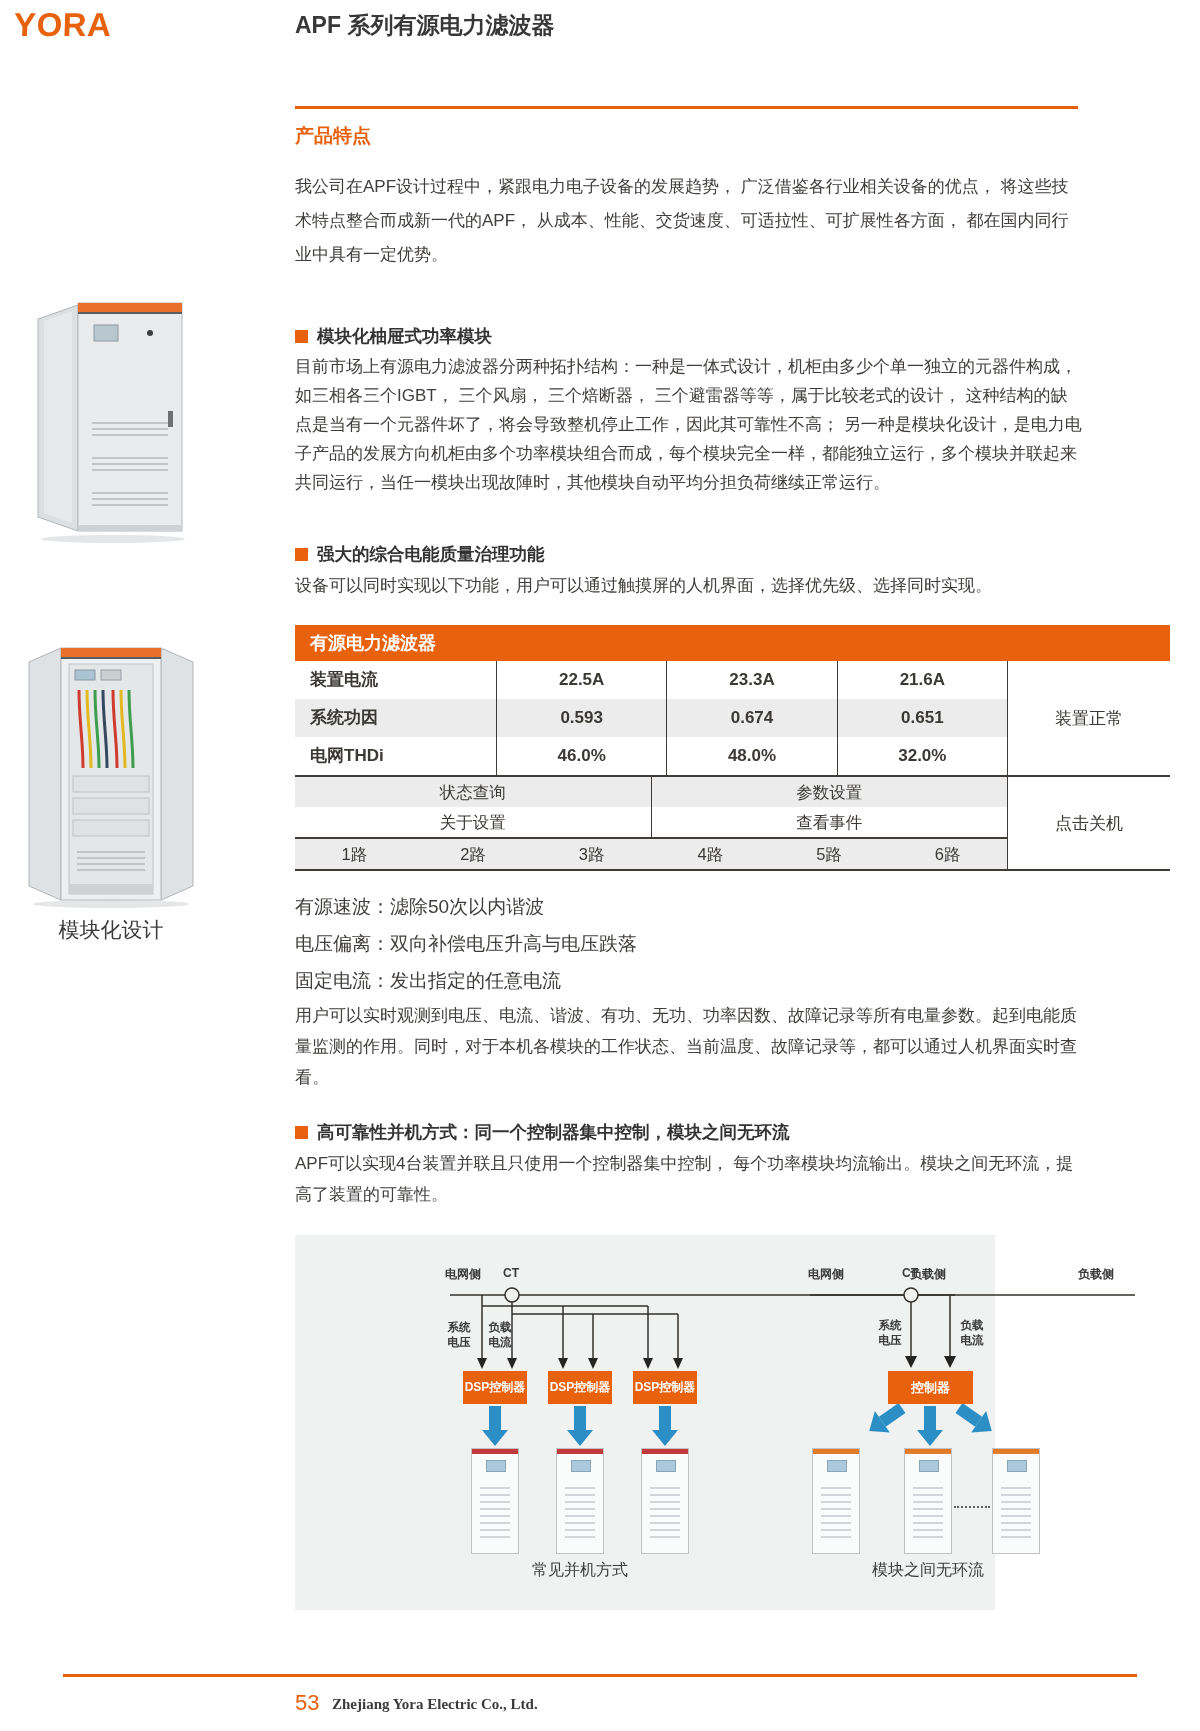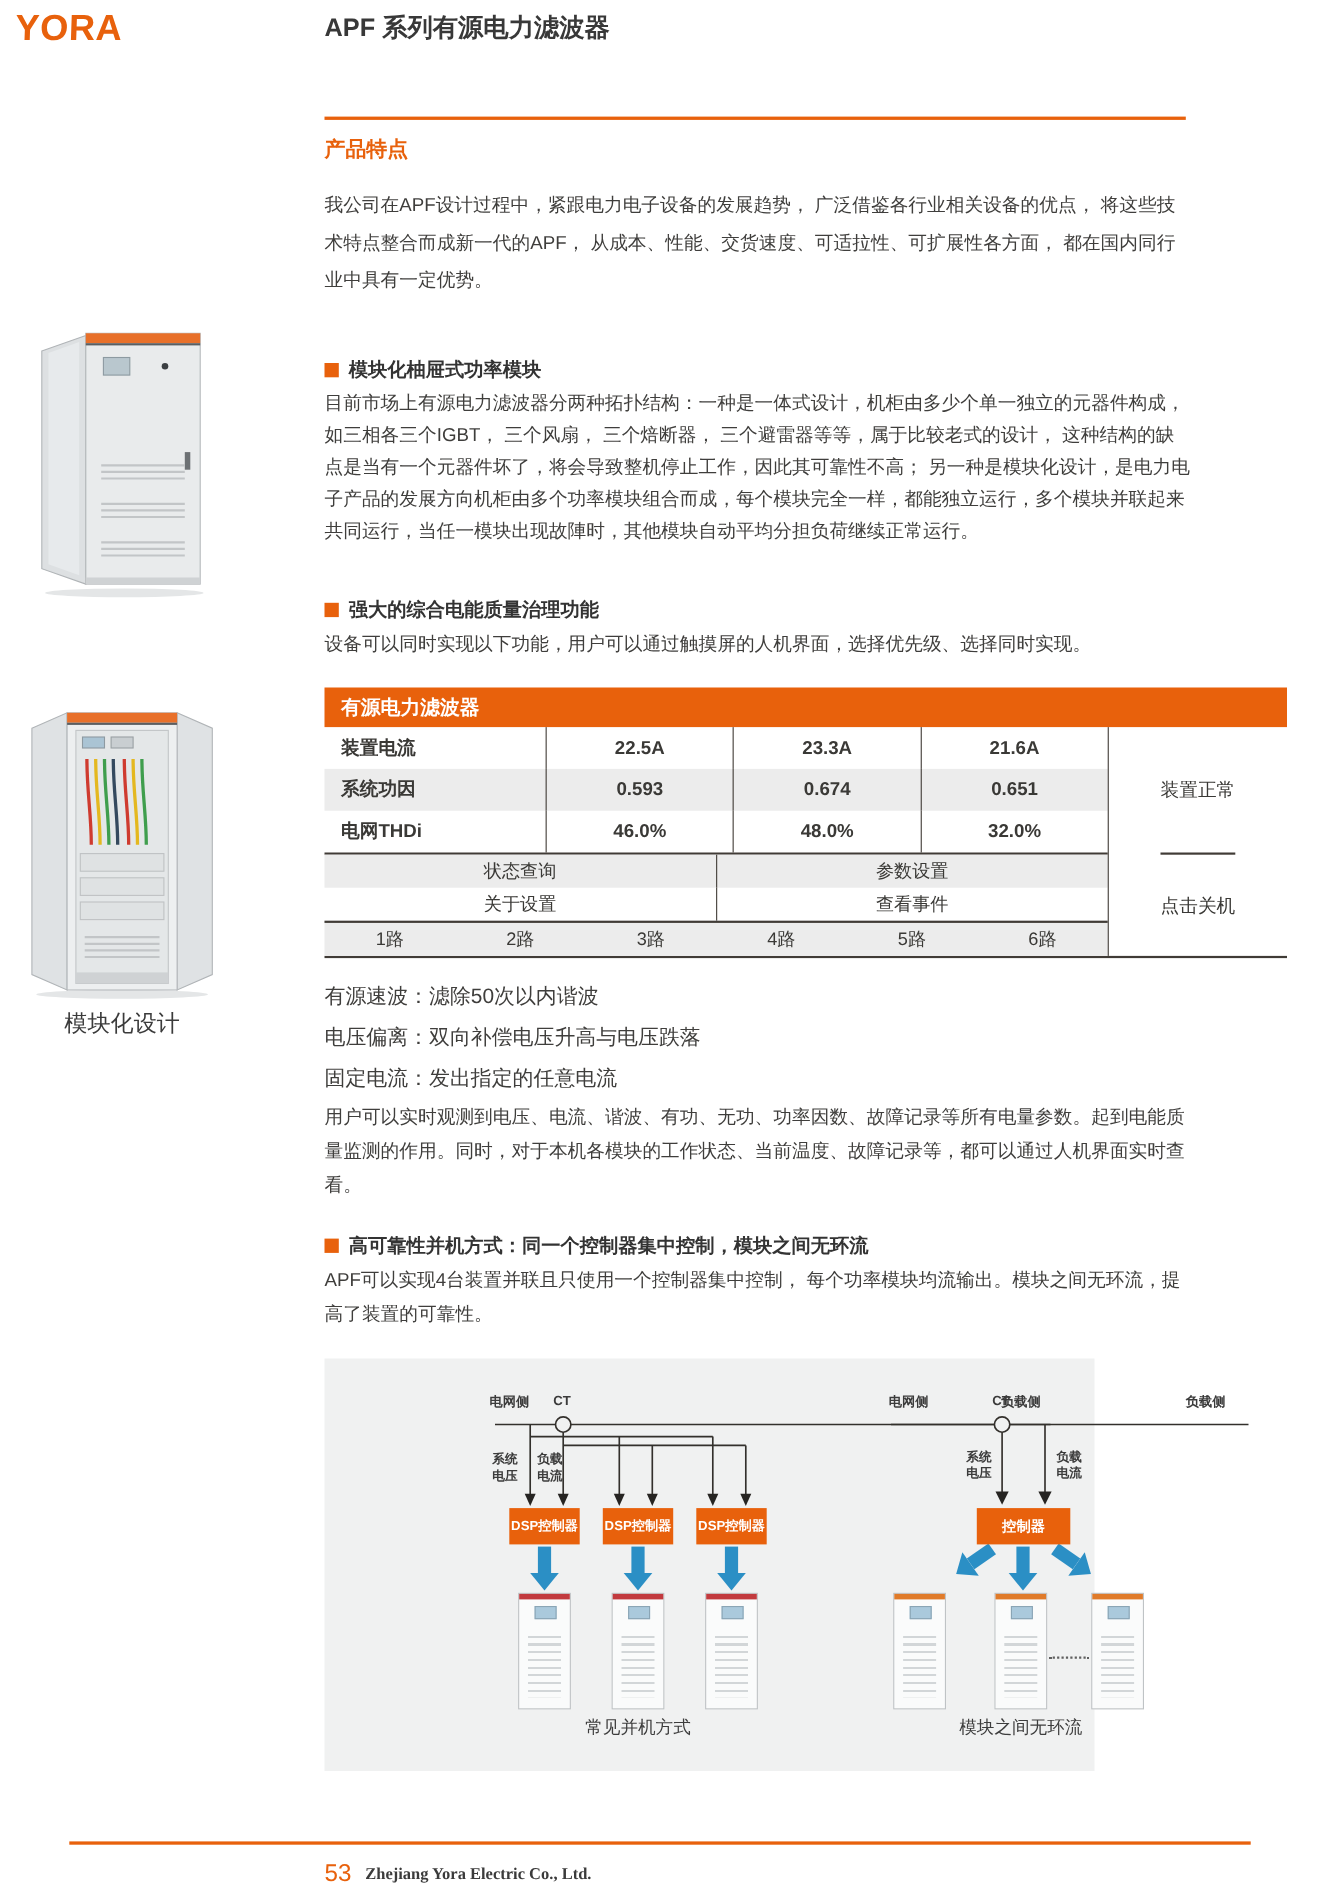--- a/index.html
+++ b/index.html
@@ -46,21 +46,21 @@
   .irow.alt{background:var(--rowgray);}
   .ilabel{width:202px;padding-left:15px;box-sizing:border-box;border-right:1px solid var(--border);}
   .ival{flex:1;text-align:center;border-right:1px solid var(--border);}
   .ival:last-child{border-right:none;}
   .mrow{display:flex;height:30px;line-height:30px;font-size:16.5px;}
   .mrow.alt{background:var(--rowgray);}
   .mcell{flex:1;text-align:center;}
   .mcell:first-child{border-right:1px solid var(--border);}
   .chrow{display:flex;height:30px;line-height:30px;font-size:16.5px;background:var(--rowgray);border-top:2px solid var(--border);}
   .chcell{flex:1;text-align:center;}
-  .hmi-right{width:162px;border-left:1px solid var(--border);display:flex;flex-direction:column;align-items:center;}
+  .hmi-right{width:162px;border-left:1px solid var(--border);display:flex;flex-direction:column;}
   .rcell{display:flex;align-items:center;justify-content:center;}
   .rcell.status{height:114px;border-bottom:2px solid var(--border);}
   .rcell.shutdown{flex:1;}
 
   
   .photo{left:28px;}
   .photo1{top:293px;}
   .photo2{top:638px;left:25px;}
   .photo-caption{left:25px;top:916px;width:172px;text-align:center;font-size:21px;color:#3b3b3b;}
 

